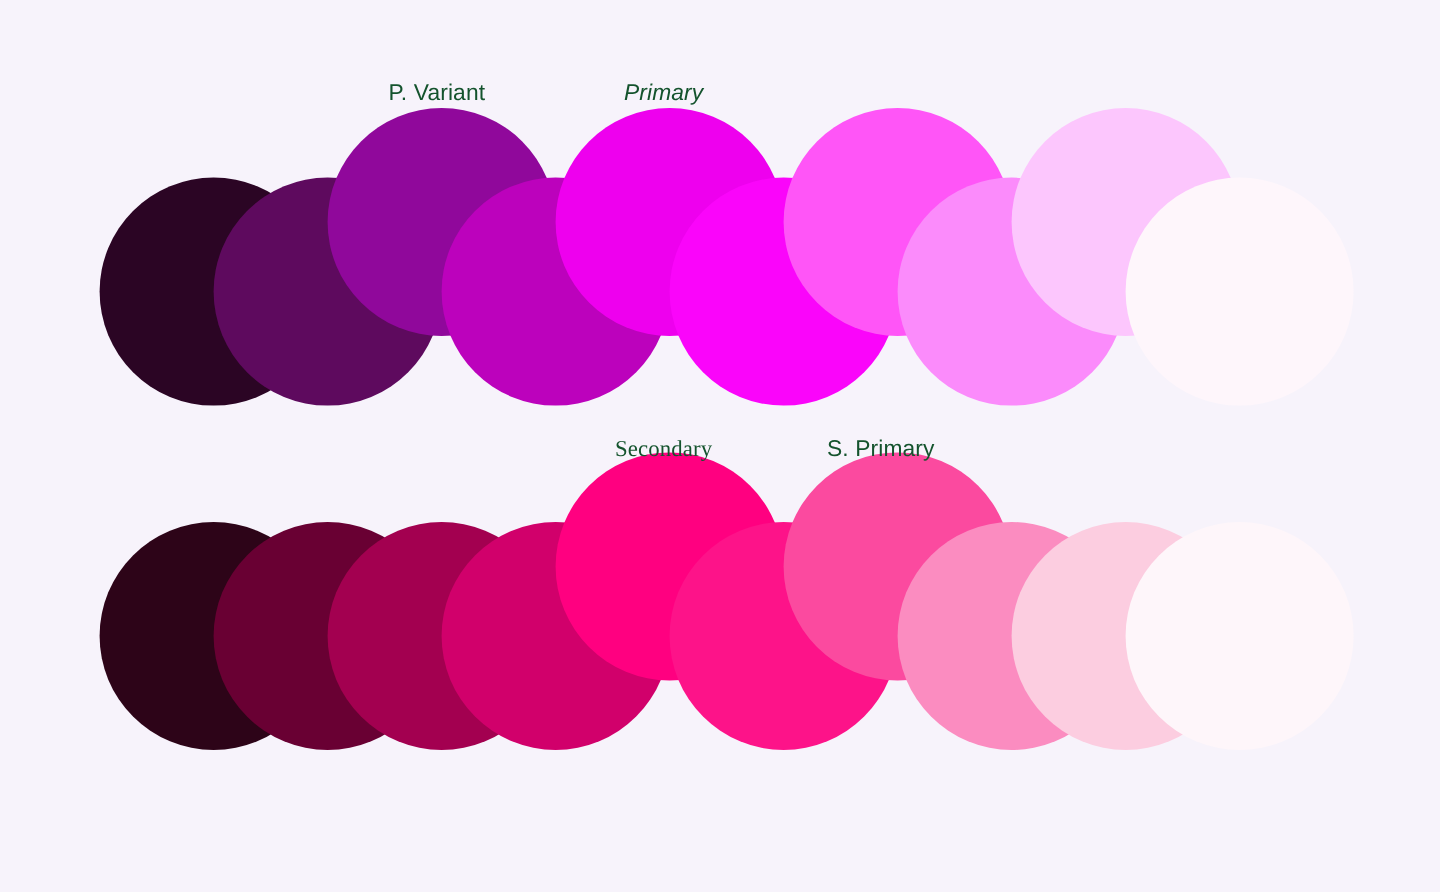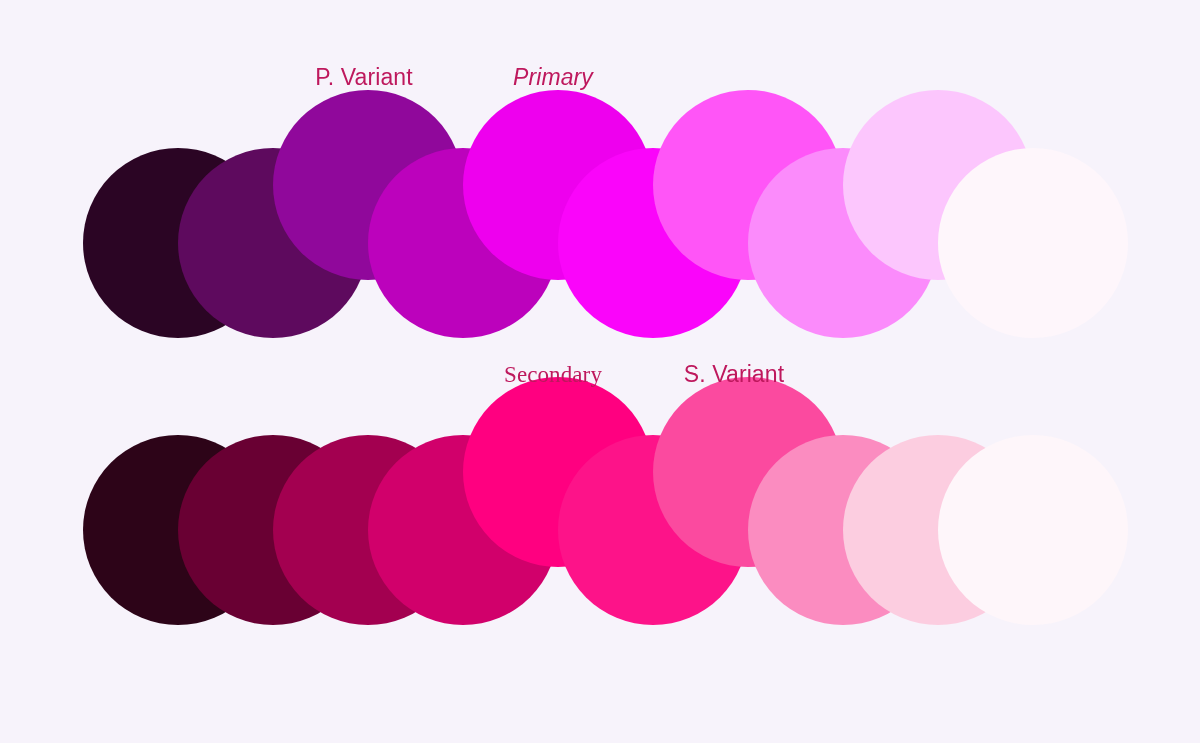--- a/index.html
+++ b/index.html
@@ -27,22 +27,22 @@
   #row-secondary { top: 287px; height: 456px; }
 
   .swatch {
     position: absolute;
     border-radius: 50%;
     width: 190px;
     height: 190px;
   }
   .label {
     position: absolute;
-    color: #be185d;
-    font-size: 23px;
+    color: #14532d;
+    font-size: 19px;
     line-height: 19px;
     letter-spacing: 0.1px;
     white-space: nowrap;
     transform: translateX(-50%);
   }
 </style>
 </head>
 <body style="background: rgb(247, 243, 251);">
 
 <div class="palette-canvas">
@@ -65,15 +65,15 @@
       <div class="swatch" style="width: 190px; height: 190px; left: 178px; top: 148px; background: rgb(105, 0, 51);"></div>
       <div class="swatch" style="width: 190px; height: 190px; left: 273px; top: 148px; background: rgb(163, 0, 80);"></div>
       <div class="swatch" style="width: 190px; height: 190px; left: 368px; top: 148px; background: rgb(209, 0, 107);"></div>
       <div class="swatch" style="width: 190px; height: 190px; left: 463px; top: 90px; background: rgb(255, 0, 128);"></div>
       <div class="swatch" style="width: 190px; height: 190px; left: 558px; top: 148px; background: rgb(253, 19, 137);"></div>
       <div class="swatch" style="width: 190px; height: 190px; left: 653px; top: 90px; background: rgb(251, 74, 159);"></div>
       <div class="swatch" style="width: 190px; height: 190px; left: 748px; top: 148px; background: rgb(251, 140, 192);"></div>
       <div class="swatch" style="width: 190px; height: 190px; left: 843px; top: 148px; background: rgb(252, 205, 224);"></div>
       <div class="swatch" style="width: 190px; height: 190px; left: 938px; top: 148px; background: rgb(254, 246, 250);"></div>
       <div class="label" style="left: 553px; top: 78px; font-family: Liberation Serif, serif;">Secondary</div>
-      <div class="label" style="left: 734px; top: 78px;">S. Variant</div>
+      <div class="label" style="left: 734px; top: 78px;">S. Primary</div>
     </div>
 </div>
 
 </body></html>

